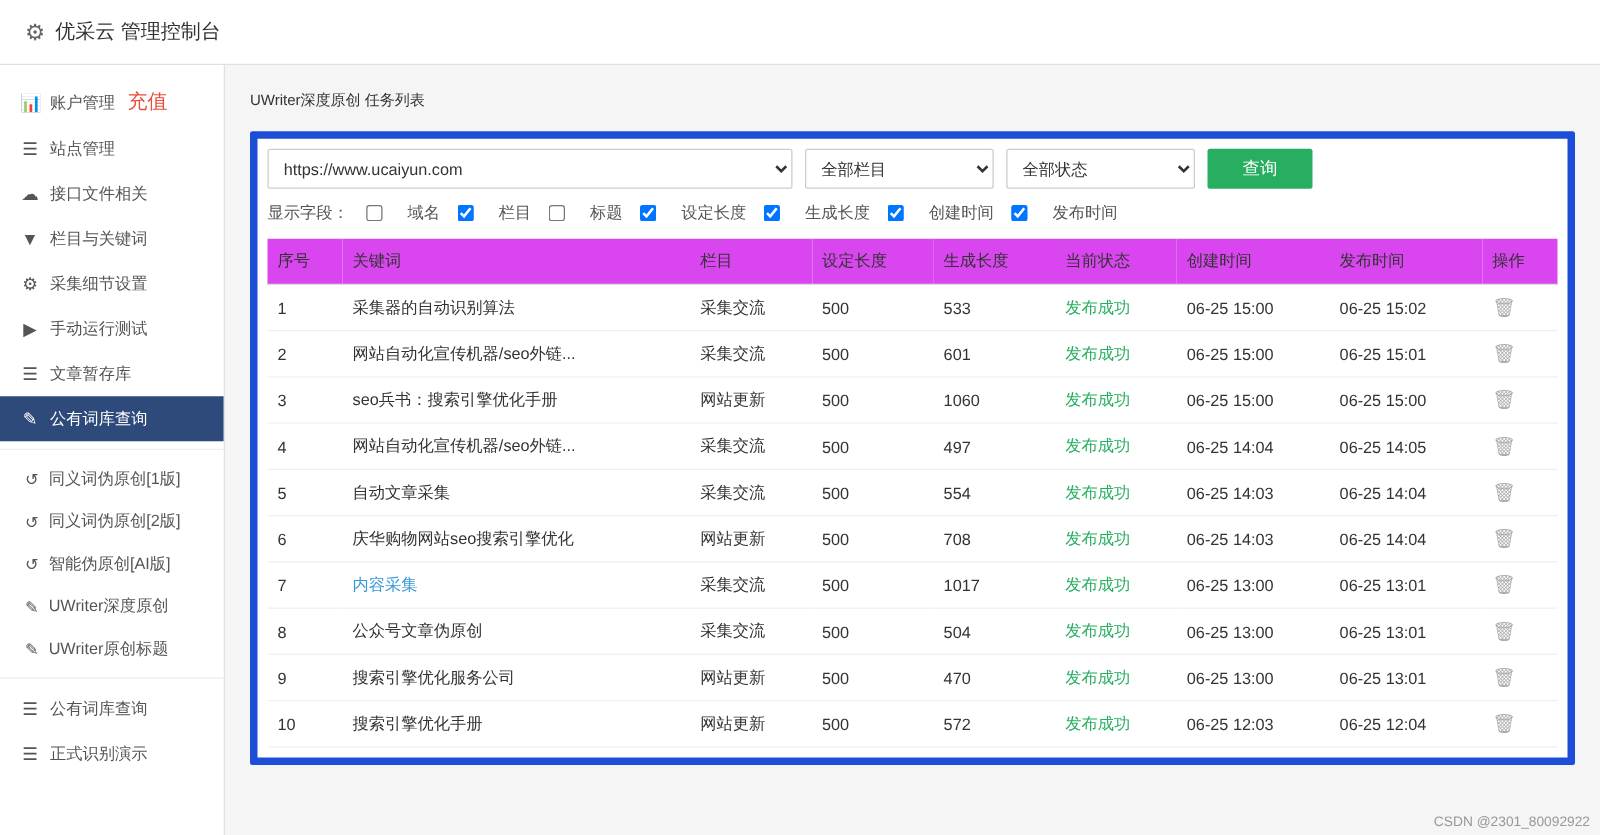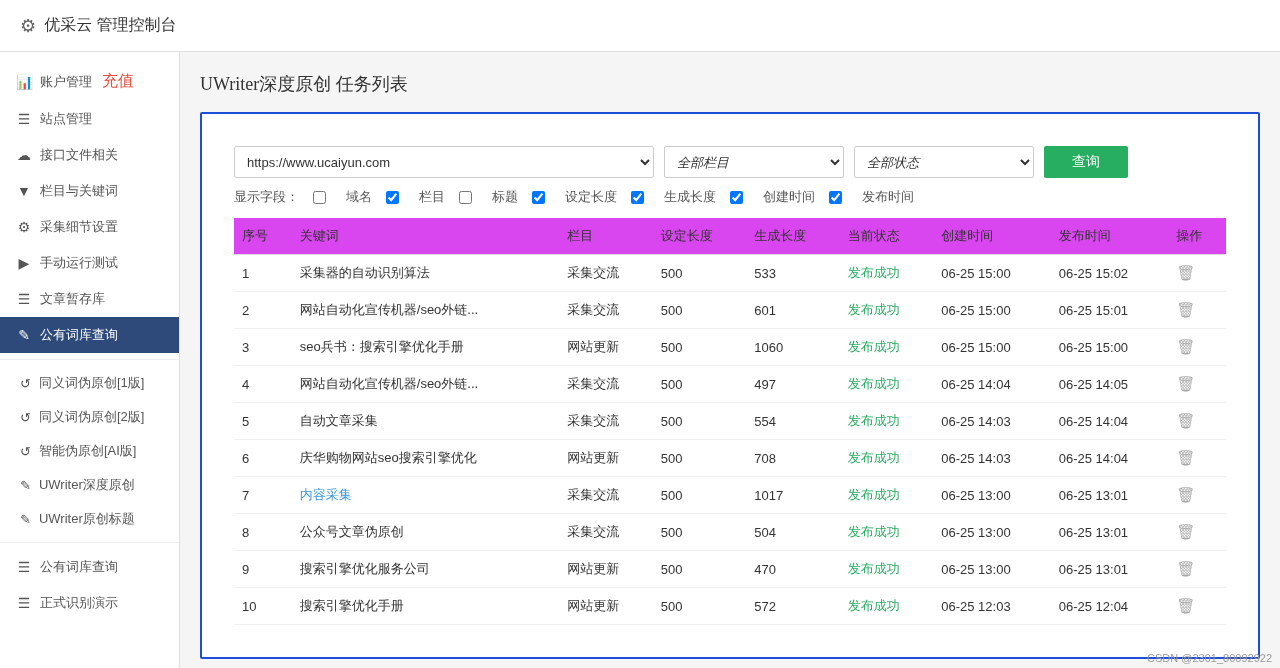--- a/index.html
+++ b/index.html
@@ -63,52 +63,51 @@
       cursor: pointer;
       color: #555;
       font-size: 13px;
     }
     .sidebar-divider { height: 1px; background: #eee; margin: 6px 0; }
 
     
     .main { flex: 1; padding: 20px; overflow-y: auto; background: #f5f5f5; }
 
     .page-title {
-      font-size: 18px;
+      font-size: 12px;
       font-weight: normal;
       color: #333;
       margin-bottom: 16px;
-      font-family: Liberation Serif, serif;
     }
 
     .content-box {
       background: #fff;
-      border: 2px solid #1d4ed8;
+      border: 6px solid #1d4ed8;
       border-radius: 2px;
-      padding: 32px;
+      padding: 8px;
     }
 
     
     .filter-row {
       display: flex;
       align-items: center;
       gap: 10px;
       margin-bottom: 10px;
     }
     .filter-select {
       border: 1px solid #ccc;
       border-radius: 2px;
       padding: 5px 8px;
       font-size: 13px;
       color: #333;
       background: #fff;
       height: 32px;
     }
     .filter-select-wide { width: 420px; }
-    .filter-select-mid { width: 180px; font-style: italic; }
+    .filter-select-mid { width: 151px; }
     .query-btn {
       background: #27ae60;
       color: #fff;
       border: none;
       border-radius: 2px;
       padding: 6px 28px;
       font-size: 14px;
       cursor: pointer;
       height: 32px;
     }

